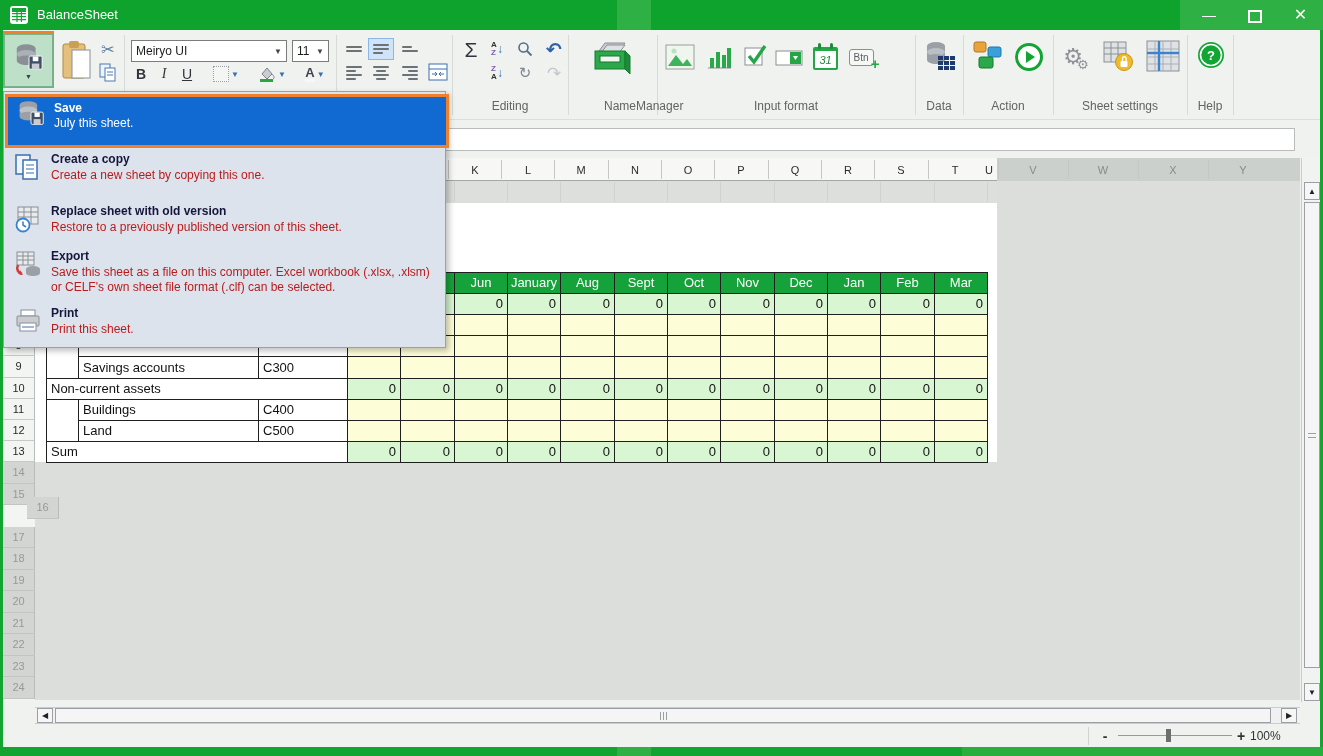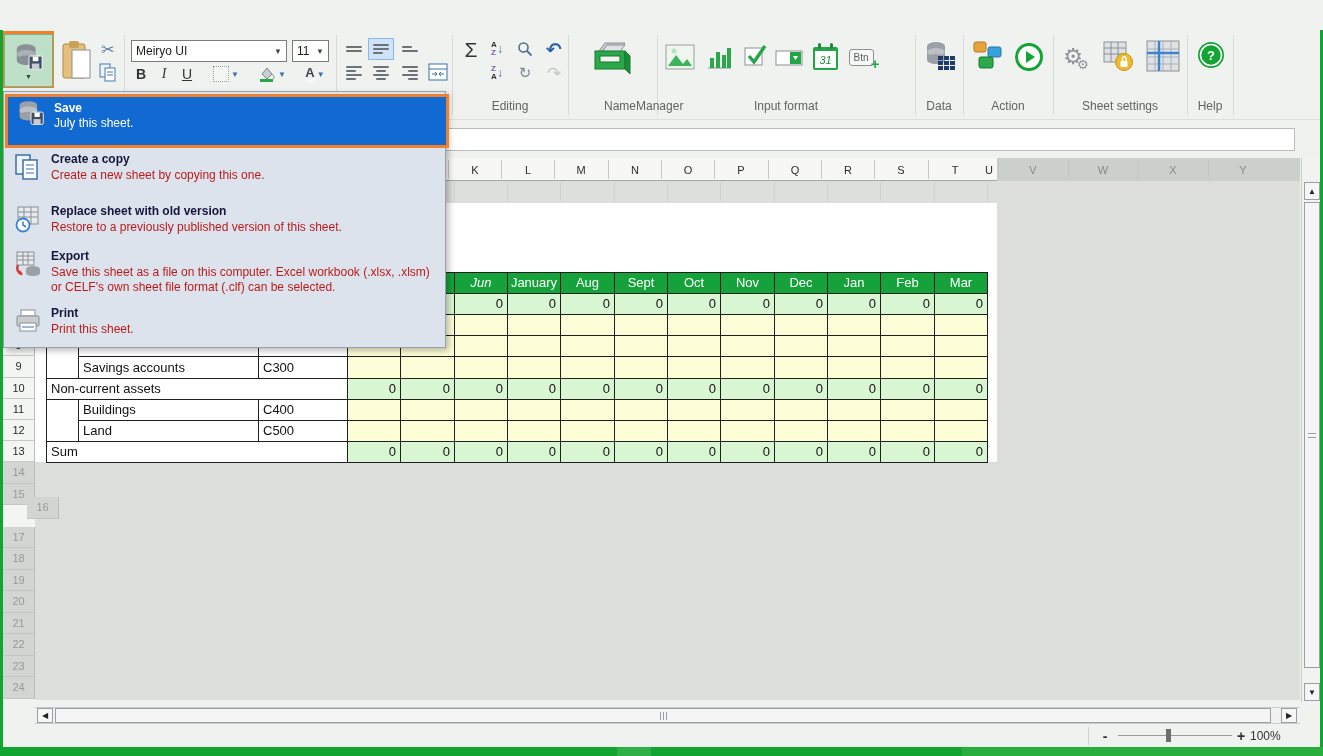--- a/index.html
+++ b/index.html
@@ -83,20 +83,38 @@
   .st-seg{top:0;height:9px;position:absolute;}
   
   #b-left{left:0;top:30px;width:3px;height:717px;background:#12a531;z-index:50;}
   #b-right{left:1320px;top:30px;width:3px;height:717px;background:#12a531;z-index:50;}
 </style>
 </head>
 <body>
 
 <div id="app">
 
+  <div class="abs" id="titlebar">
+    <div class="abs tb-seg" style="left:617px;width:34px;"></div>
+    <div class="abs tb-seg" style="left:1180px;width:143px;"></div>
+    <div class="abs" id="app-icon">
+      <svg width="14" height="14" viewBox="0 0 14 14">
+          <rect x="0" y="0" width="14" height="4" fill="#12a531"></rect>
+          <rect x="0" y="5" width="14" height="1.2" fill="#12a531"></rect>
+          <rect x="0" y="8" width="14" height="1.2" fill="#12a531"></rect>
+          <rect x="0" y="11" width="14" height="1.2" fill="#12a531"></rect>
+          <rect x="4.4" y="4" width="1.2" height="10" fill="#12a531"></rect>
+          <rect x="8.8" y="4" width="1.2" height="10" fill="#12a531"></rect>
+        </svg>
+    </div>
+    <div class="abs" id="win-title">BalanceSheet</div>
+    <div class="abs win-btn" style="left:1186px;"><span>—</span></div>
+    <div class="abs win-btn" style="left:1232px;"><span class="max-glyph"></span></div>
+    <div class="abs win-btn" style="left:1278px;width:45px;font-size:16px;"><span>✕</span></div>
+  </div>
 
   <div class="abs" id="toolbar">
     <div class="abs sep" style="left:124px"></div>
     <div class="abs sep" style="left:336px"></div>
     <div class="abs sep" style="left:452px"></div>
     <div class="abs sep" style="left:568px"></div>
     <div class="abs sep" style="left:657px"></div>
     <div class="abs sep" style="left:915px"></div>
     <div class="abs sep" style="left:963px"></div>
     <div class="abs sep" style="left:1053px"></div>
@@ -454,21 +472,21 @@
       <div class="abs band-line" style="left: 720px;"></div>
       <div class="abs band-line" style="left: 774px;"></div>
       <div class="abs band-line" style="left: 827px;"></div>
       <div class="abs band-line" style="left: 880px;"></div>
       <div class="abs band-line" style="left: 934px;"></div>
       <div class="abs band-line" style="left: 987px;"></div>
     </div>
   <div id="table">
       <div class="tcell head" style="left: 347px; top: 272px; width: 54px; height: 22px; line-height: 20px;"></div>
       <div class="tcell head" style="left: 400px; top: 272px; width: 55px; height: 22px; line-height: 20px;"></div>
-      <div class="tcell head" style="left: 454px; top: 272px; width: 54px; height: 22px; line-height: 20px; font-style: italic;">Jun</div>
+      <div class="tcell head" style="left: 454px; top: 272px; width: 54px; height: 22px; line-height: 20px;">Jun</div>
       <div class="tcell head" style="left: 507px; top: 272px; width: 54px; height: 22px; line-height: 20px;">January</div>
       <div class="tcell head" style="left: 560px; top: 272px; width: 55px; height: 22px; line-height: 20px;">Aug</div>
       <div class="tcell head" style="left: 614px; top: 272px; width: 54px; height: 22px; line-height: 20px;">Sept</div>
       <div class="tcell head" style="left: 667px; top: 272px; width: 54px; height: 22px; line-height: 20px;">Oct</div>
       <div class="tcell head" style="left: 720px; top: 272px; width: 55px; height: 22px; line-height: 20px;">Nov</div>
       <div class="tcell head" style="left: 774px; top: 272px; width: 54px; height: 22px; line-height: 20px;">Dec</div>
       <div class="tcell head" style="left: 827px; top: 272px; width: 54px; height: 22px; line-height: 20px;">Jan</div>
       <div class="tcell head" style="left: 880px; top: 272px; width: 55px; height: 22px; line-height: 20px;">Feb</div>
       <div class="tcell head" style="left: 934px; top: 272px; width: 54px; height: 22px; line-height: 20px;">Mar</div>
       <div class="tcell white" style="left: 46px; top: 293px; width: 302px; height: 22px; line-height: 20px;"></div>

